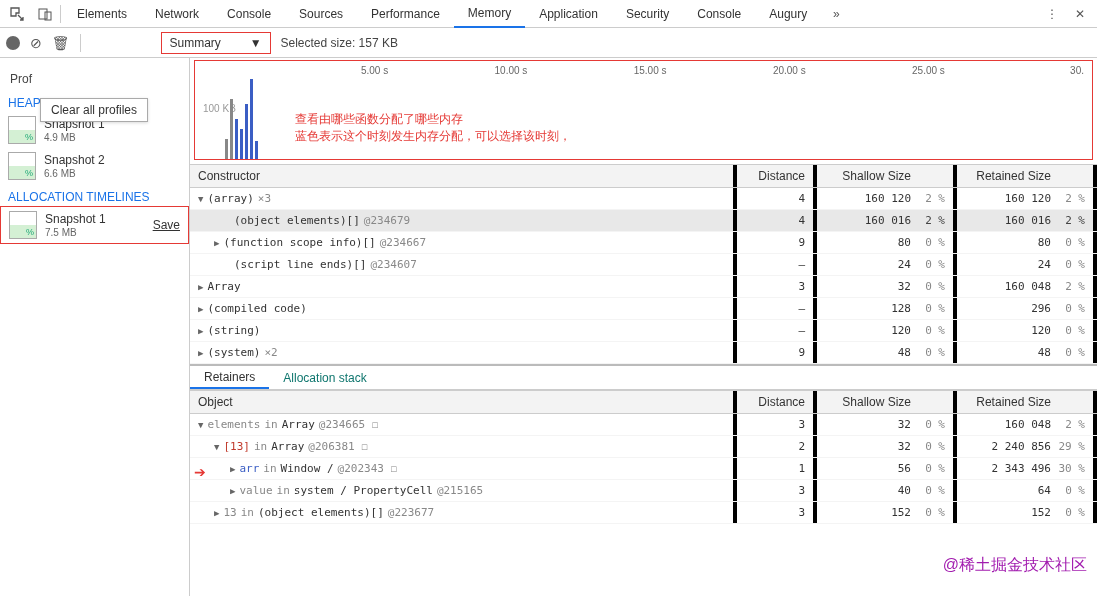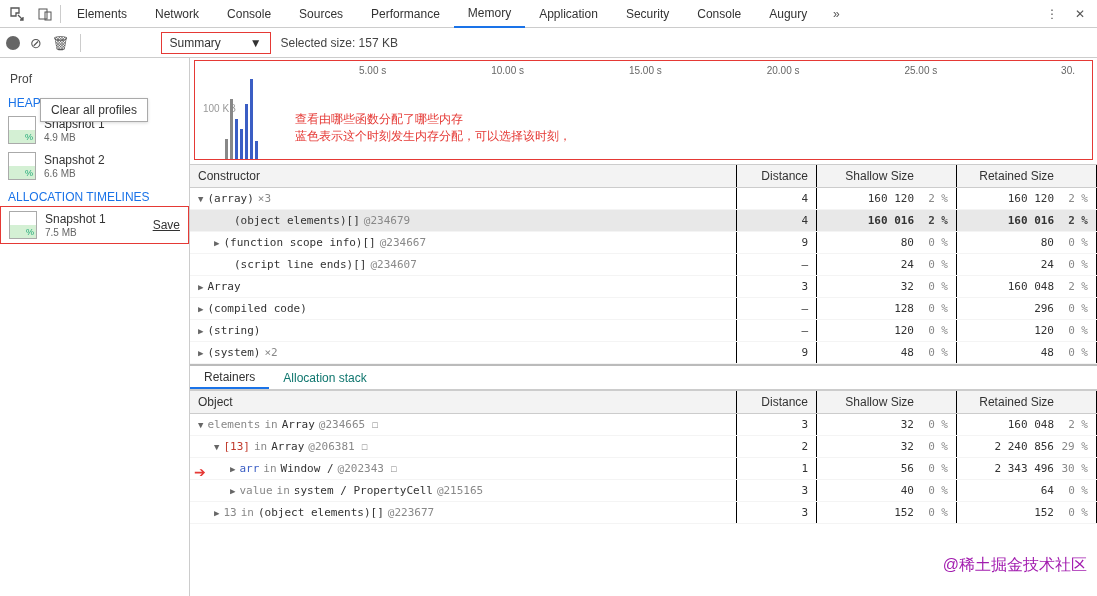--- a/index.html
+++ b/index.html
@@ -23,40 +23,40 @@
 .sgroup { padding: 6px 8px 2px; color: #1a73e8; font-size: 12px; }
 .snap { display: flex; align-items: center; padding: 4px 8px; gap: 8px; }
 .snap.sel { border: 1px solid #e53935; }
 .snapico { width: 28px; height: 28px; background: linear-gradient(#fff 50%, #d4f0d4 50%); border: 1px solid #aaa; position: relative; }
 .snapico::after { content: "%"; position: absolute; bottom: 1px; right: 2px; font-size: 9px; color: #2a7; }
 .snap .st { font-size: 12px; line-height: 1.2; }
 .snap .sz { font-size: 10px; color: #666; }
 .snap .save { margin-left: auto; text-decoration: underline; color: #333; }
 .content { flex: 1; display: flex; flex-direction: column; }
 .timeline { height: 100px; border: 1px solid #e53935; margin: 2px 4px 4px 4px; position: relative; background: #fff; }
-.ticks { position: absolute; top: 4px; left: 0; right: 13px; display: flex; font-size: 10px; color: #666; }
+.ticks { position: absolute; top: 4px; left: 0; right: 4px; display: flex; font-size: 10px; color: #666; }
 .ticks span { flex: 1; text-align: right; padding-right: 4px; }
 .klabel { position: absolute; top: 42px; left: 8px; font-size: 10px; color: #999; }
 .bars { position: absolute; bottom: 0; left: 30px; display: flex; align-items: flex-end; gap: 2px; height: 80px; }
 .bars div { width: 3px; background: #3b5ec4; }
 .annot { position: absolute; top: 50px; left: 100px; font-size: 12px; color: #e53935; line-height: 1.4; }
 .grid { flex: 0 0 auto; }
 .ghead { display: flex; background: #f3f3f3; border-top: 1px solid #ccc; border-bottom: 1px solid #ccc; }
-.ghead > div, .grow > div { padding: 4px 8px; border-right: 1px solid #000000; }
+.ghead > div, .grow > div { padding: 4px 8px; border-right: 4px solid #000000; }
 .c1 { flex: 1; }
 .c2 { width: 80px; text-align: right; }
 .c3, .c4 { width: 140px; text-align: right; display: flex; }
 .c3 .v, .c4 .v { flex: 1; text-align: right; }
 .c3 .p, .c4 .p { width: 34px; text-align: right; color: #888; }
 .grow { display: flex; border-bottom: 1px solid #f4f4f4; font-family: Menlo, Consolas, monospace; font-size: 11px; }
 .grow .c1 { display: flex; align-items: center; gap: 4px; }
 .tri { font-size: 9px; color: #666; }
 .dim { color: #888; }
 .grow.selrow { background: #e8e8e8; }
-.grow.selrow .c3, .grow.selrow .c4 { font-weight: 700; }
+.grow.selrow .c3, .grow.selrow .c4 { font-weight: 400; }
 .grow.selrow .p { color: #444; }
 .sub-tabs { display: flex; border-top: 2px solid #bbb; border-bottom: 1px solid #ccc; height: 26px; align-items: stretch; }
 .sub-tabs .stab { padding: 0 14px; display: flex; align-items: center; color: #0f766e; cursor: pointer; }
 .sub-tabs .stab.active { border-bottom: 2px solid #1a73e8; color: #333; }
 .arrow { position: absolute; color: #e53935; font-size: 14px; }
 .wm { position: absolute; bottom: 20px; right: 10px; color: #a21caf; font-size: 16px; margin-top: 36px; }
 .link { color: #3b5ec4; }
 </style>
 </head>
 <body>

